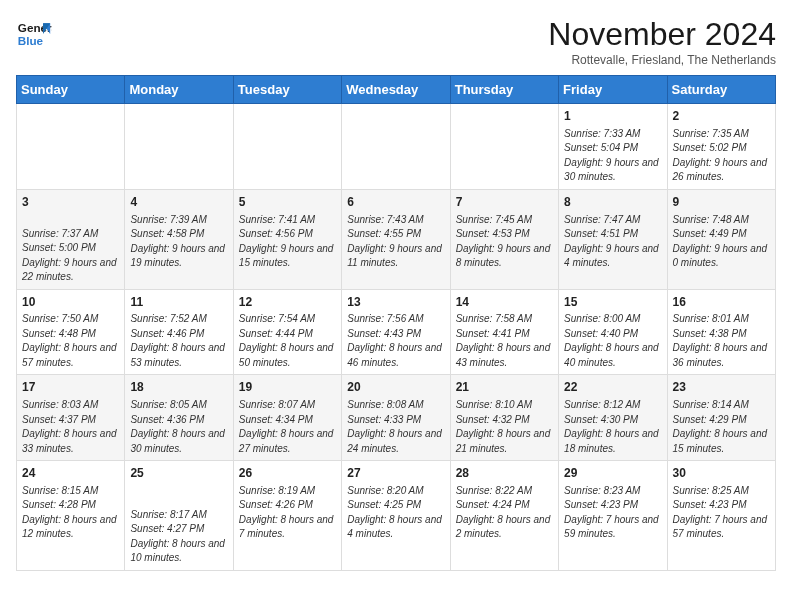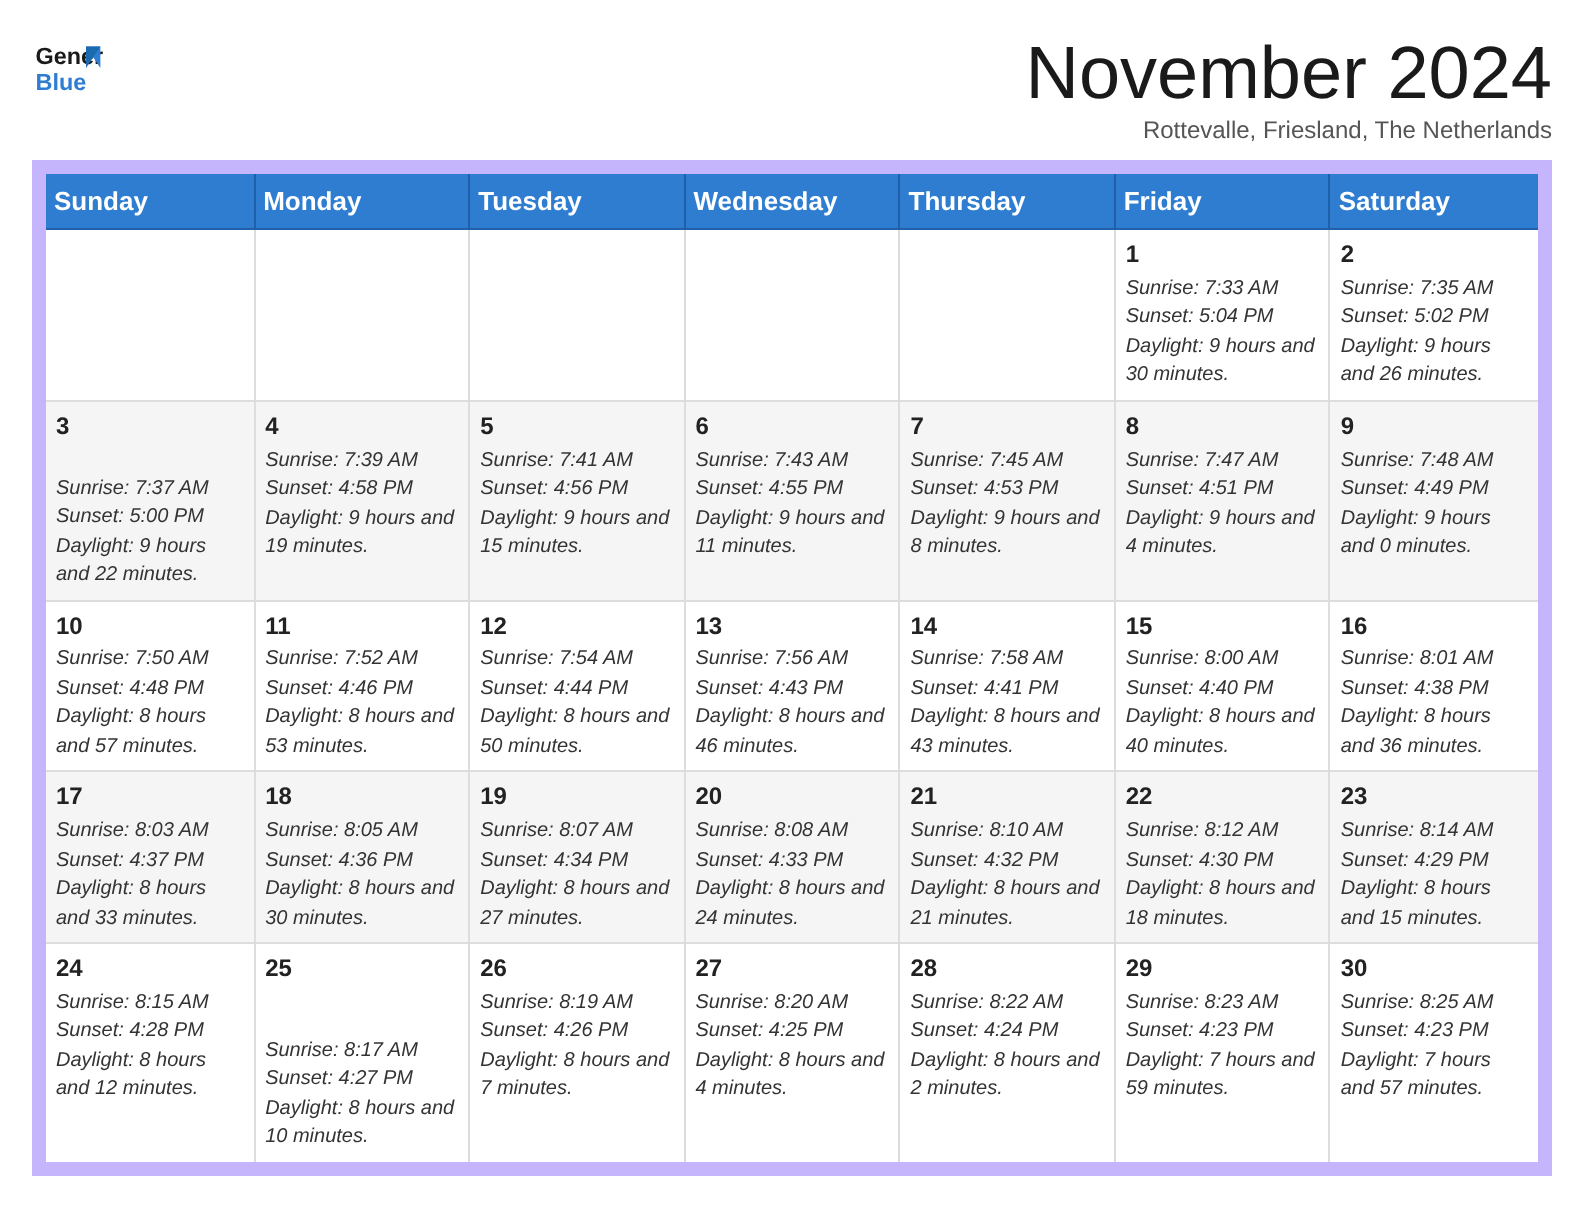--- a/index.html
+++ b/index.html
@@ -22,32 +22,32 @@
       gap: 4px;
     }
     .logo-icon {
       width: 36px;
       height: 36px;
     }
     .title-area {
       text-align: right;
     }
     .month-title {
-      font-size: 37px;
+      font-size: 32px;
       font-weight: 300;
       color: #1a1a1a;
     }
     .location-title {
       font-size: 12px;
       color: #555;
     }
     .calendar {
       width: 100%;
       border-collapse: collapse;
-      border: 7px solid #c4b5fd;
+      border: 1px solid #c4b5fd;
     }
     .calendar th {
       background: #2e7dd1;
       color: #fff;
       font-size: 13px;
       font-weight: bold;
       padding: 6px 4px;
       text-align: left;
       border: 1px solid #2060aa;
     }

